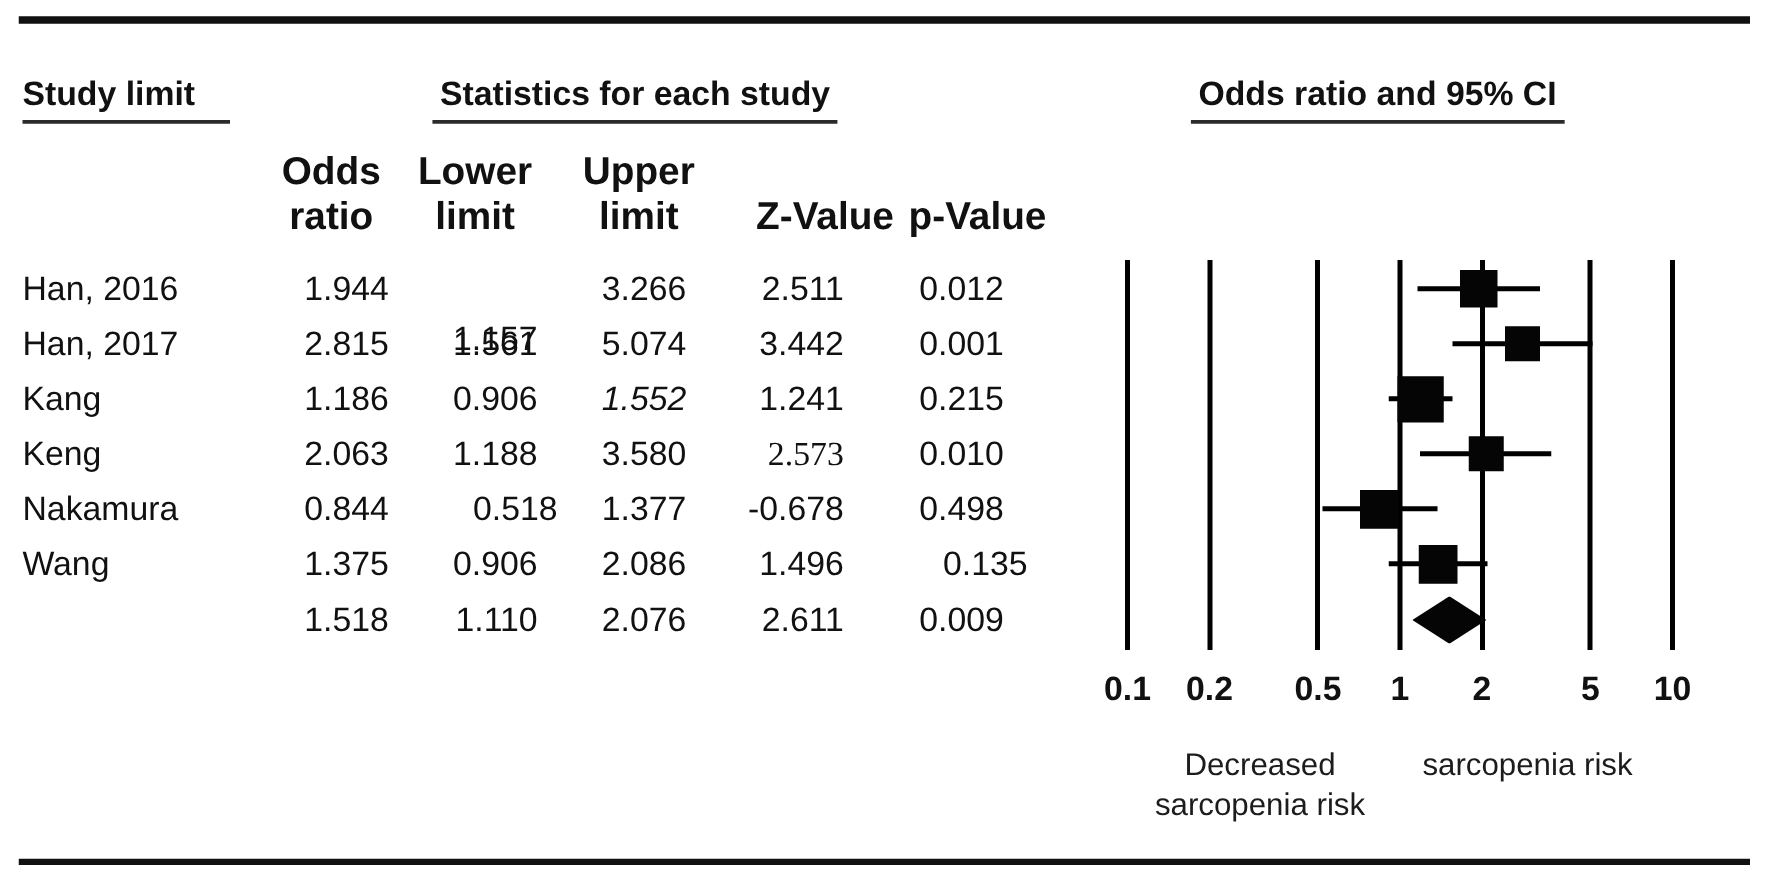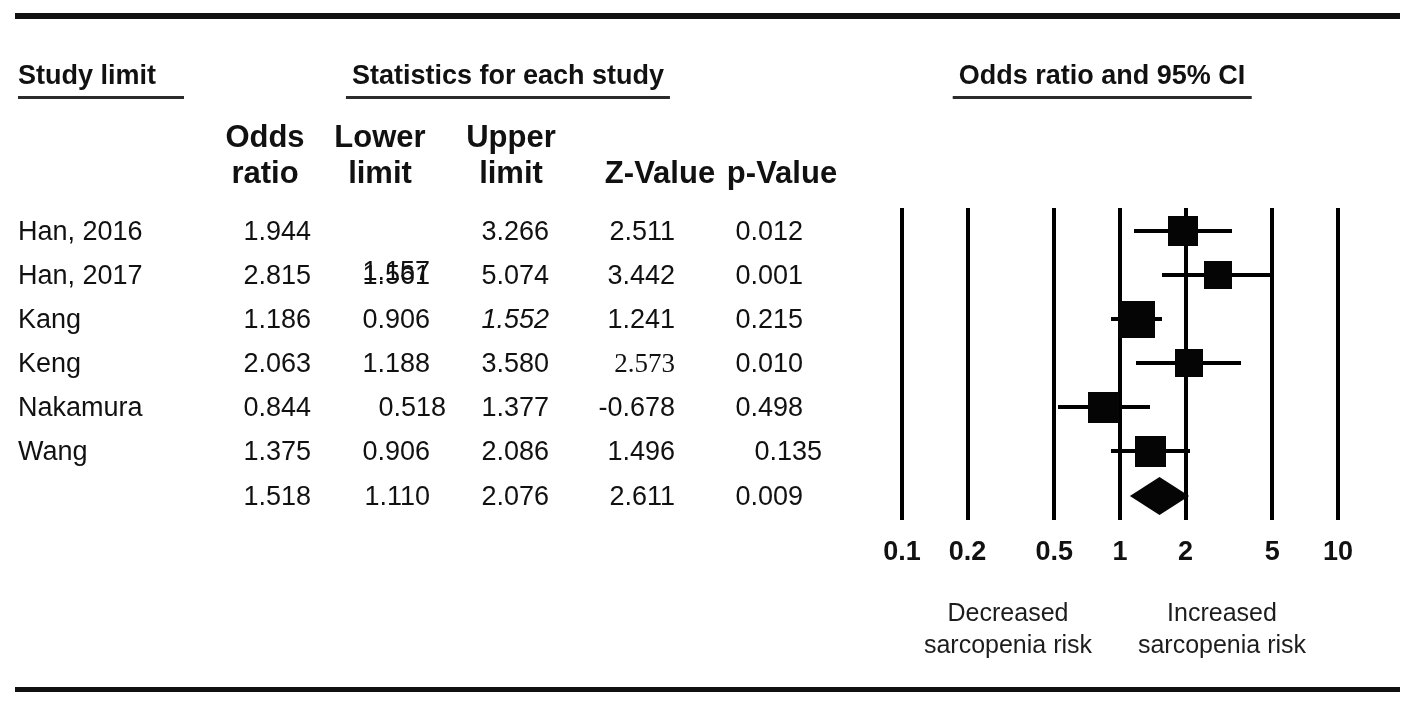--- a/index.html
+++ b/index.html
@@ -136,17 +136,16 @@
       <div class="whisker" style="left: 1110.65px; top: 449px; width: 78.9566px;"></div>
       <div class="sq" style="left: 1134.65px; top: 435.5px; width: 31px; height: 31px;"></div>
       <div class="diamond" style="left: 1129.88px; top: 477px; width: 59.2752px; height: 38px;"></div>
     </div>
 
   <div class="axis-label" style="left:1008px;">
     <div>Decreased</div>
     <div>sarcopenia risk</div>
   </div>
   <div class="axis-label" style="left:1222px;">
-    <div>Increased</div>
     <div>sarcopenia risk</div>
   </div>
 
 </div>
 
 </body></html>

